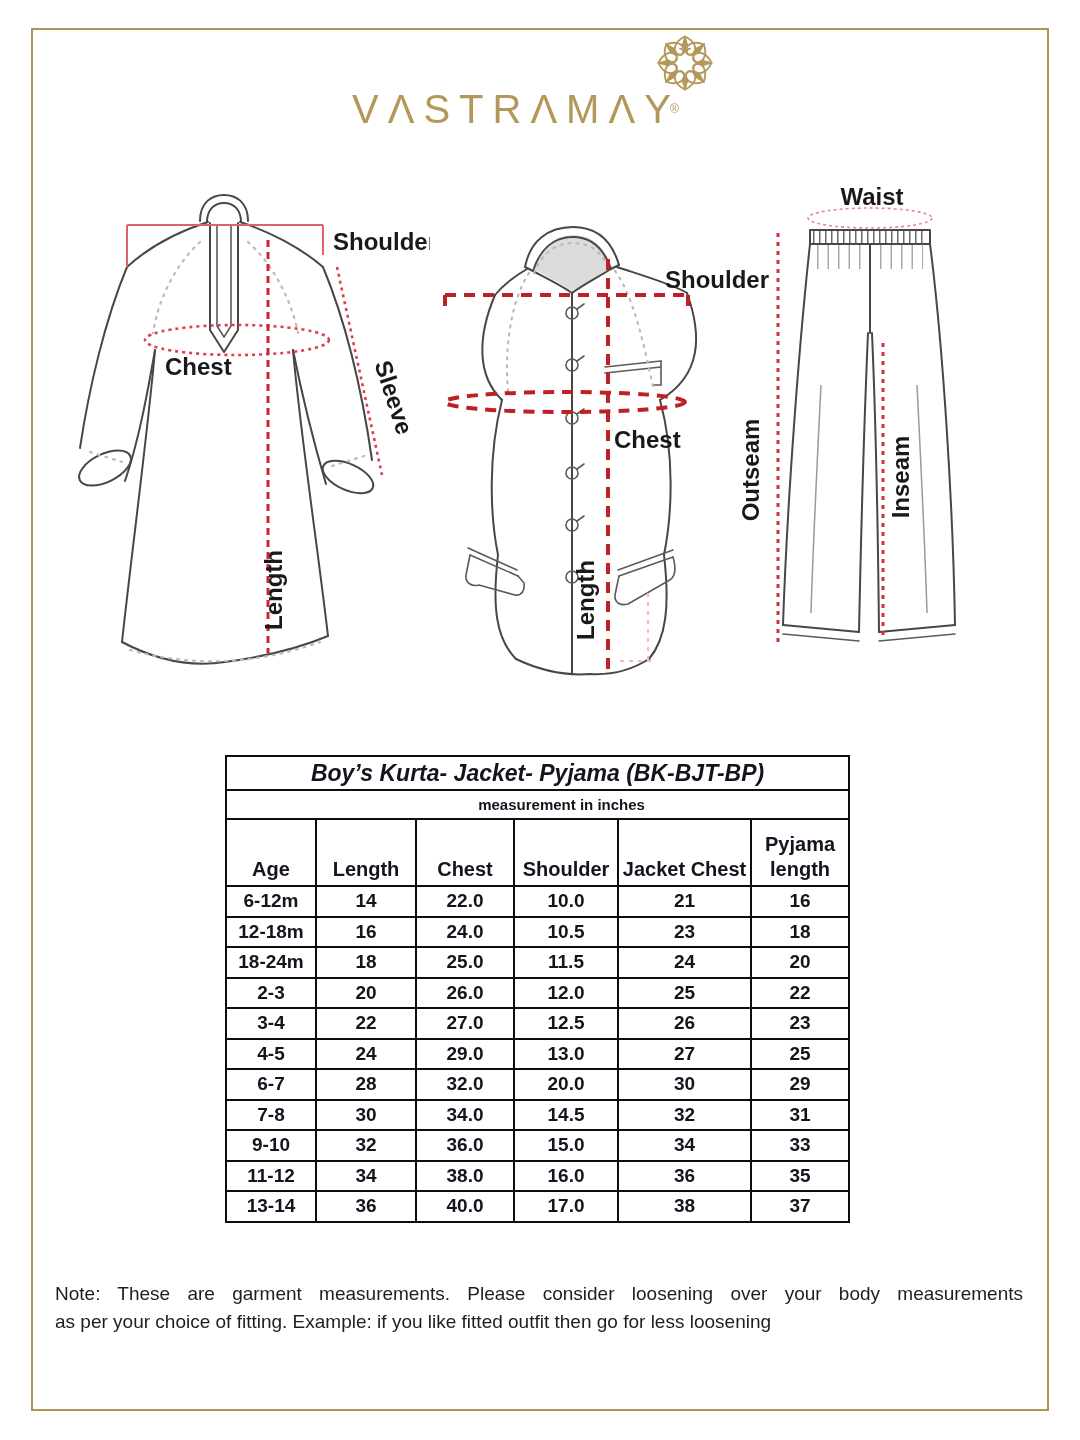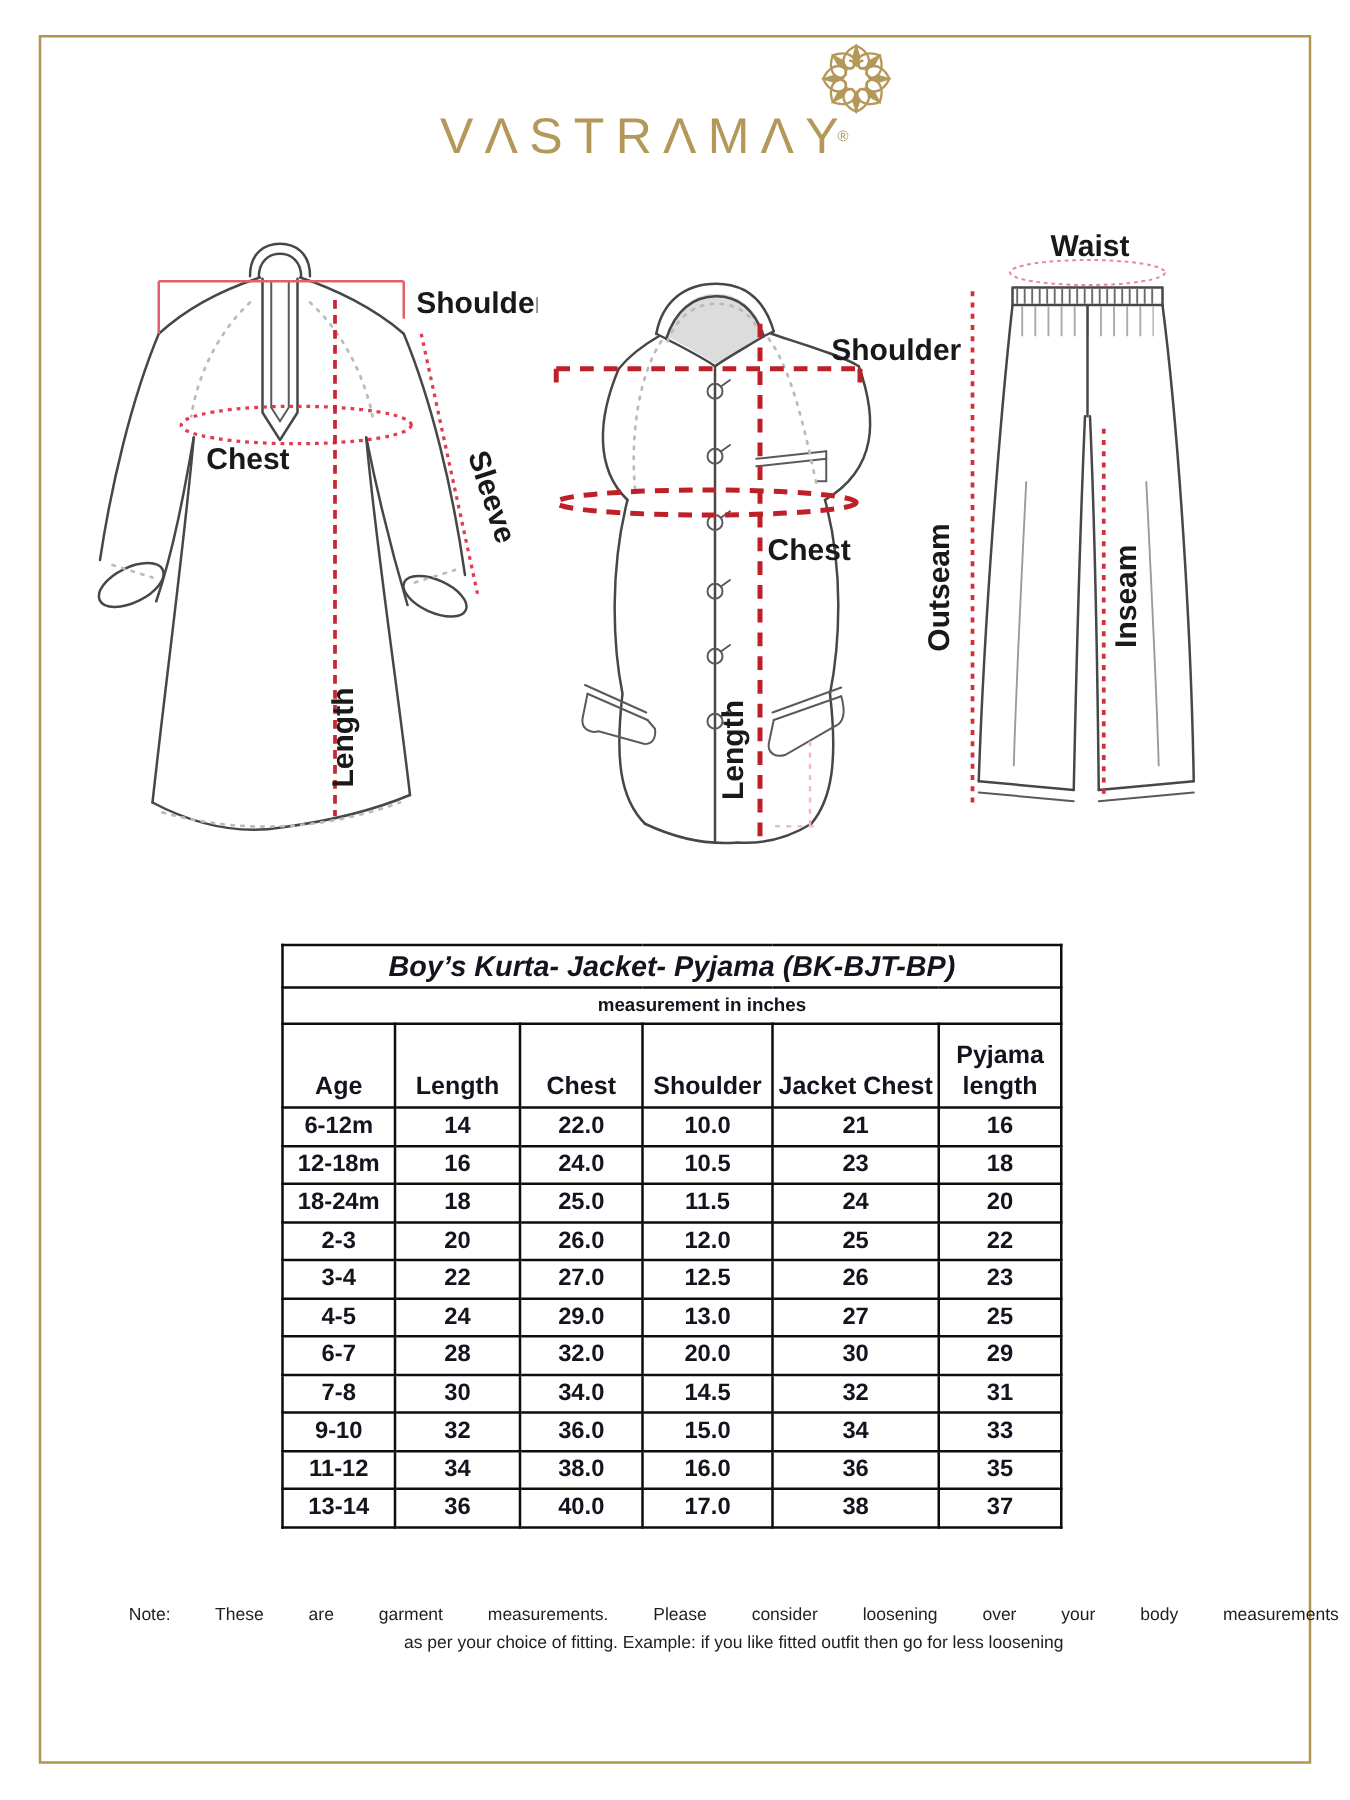--- a/index.html
+++ b/index.html
@@ -39,23 +39,23 @@
   .size-table{
     position:absolute;left:225px;top:755px;width:623px;border-collapse:collapse;
     table-layout:fixed;color:#14141e;
   }
   .size-table th,.size-table td{border:2px solid #0d0d0d;padding:0;text-align:center;}
   .size-table .title-cell{height:32px;font-size:23px;font-weight:bold;font-style:italic;}
   .size-table .sub-cell{height:27px;font-size:15px;font-weight:bold;padding-left:48px;}
   .size-table .col-head th{height:62px;font-size:20px;font-weight:bold;vertical-align:bottom;padding-bottom:3px;line-height:1.25;}
   .size-table tbody td{height:28.5px;font-size:19px;font-weight:bold;}
   
-  .note{position:absolute;left:55px;top:1283px;width:968px;font-size:14px;color:#1e1e1e;margin-left:48px;}
+  .note{position:absolute;left:55px;top:1283px;width:968px;font-size:19px;color:#1e1e1e;}
   .note .l1{text-align:justify;text-align-last:justify;}
-  .note .l2{text-align:center;margin-top:6px;}
+  .note .l2{text-align:left;margin-top:6px;}
 </style>
 </head>
 <body>
 
 <div class="frame"></div>
 
 <div class="logo">
   <span class="wordmark">VΛSTRΛMΛY</span>
   <span class="rmark">®</span>
   <svg class="ornament" width="66" height="66" viewBox="0 0 60 60">

